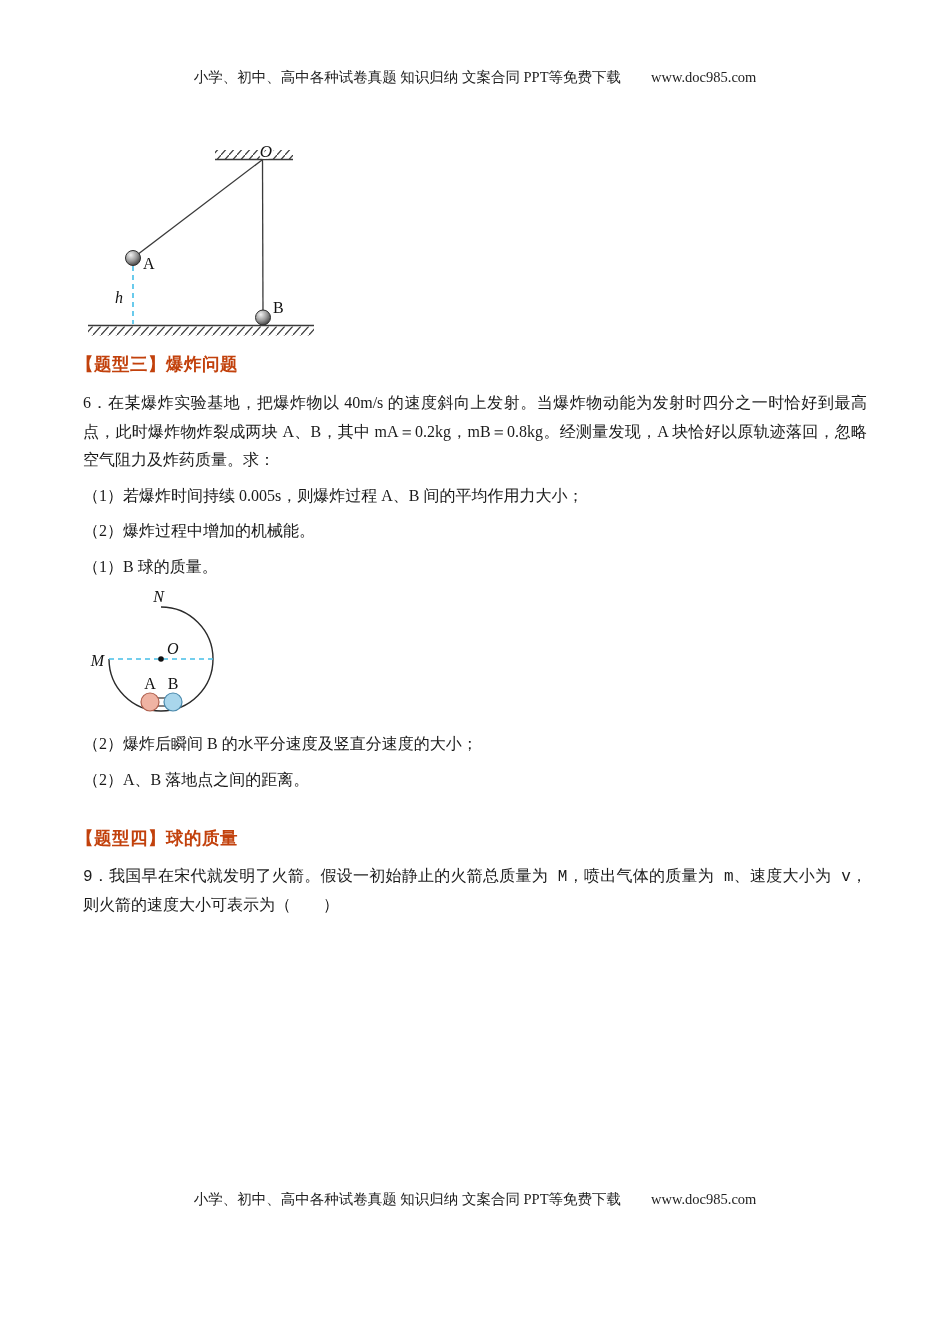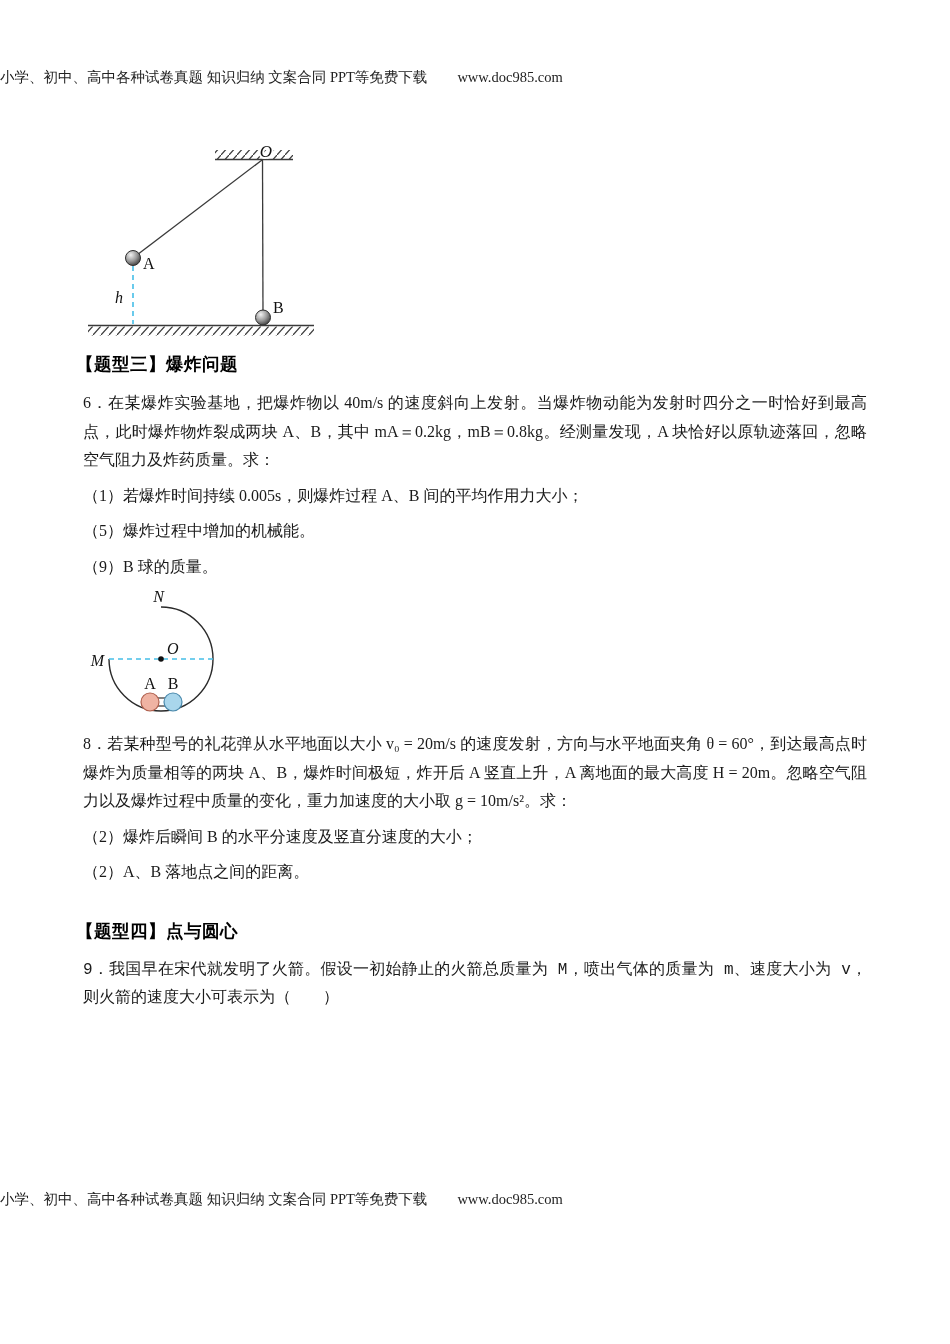--- a/index.html
+++ b/index.html
@@ -1,30 +1,30 @@
 <!DOCTYPE html>
 <html><head>
 <meta charset="utf-8">
 <style>
   html,body{margin:0;padding:0;}
   body{
     width:950px;height:1344px;background:#ffffff;position:relative;
     font-family:"Liberation Serif","DejaVu Serif",serif;color:#1a1a1a;
   }
   .page{position:absolute;inset:0;background:#ffffff;overflow:hidden;}
-  .pageband{position:absolute;left:0;width:100%;
+  .pageband{position:absolute;left:0;width:100%;text-align:center;
     font-size:14.5px;color:#222;white-space:nowrap;}
   .pageband .url{margin-left:30px;}
   .header{top:68px;}
   .footer{top:1190px;}
   .fig1{position:absolute;left:85px;top:128px;}
   .content{position:absolute;left:76px;top:346px;width:798px;
     font-size:16px;line-height:28.5px;}
   .content p{margin:7px;text-align:justify;}
-  .sec-heading{font-size:17.5px;font-weight:700;color:#000000;
+  .sec-heading{font-size:17.5px;font-weight:700;color:#c2410c;
     line-height:36px;letter-spacing:.5px;}
   .sec-heading.h4{margin-top:26px;}
   .q7body{margin-top:10px;}
   .q8body{margin-top:6px;}
   .q8p1{margin-top:6px;}
   .q9body{margin-top:5px;font-family:Liberation Mono, monospace;}
   .fig2wrap{margin-top:5px;margin-left:4px;height:135px;}
   svg text{font-family:"Liberation Serif","DejaVu Serif",serif;fill:#111;}
   svg text.var{font-style:italic;}
 </style>
@@ -64,45 +64,44 @@
     <text class="var" x="30" y="175" font-size="16">h</text>
     <text x="188" y="185" font-size="16">B</text>
   </svg>
 
   <div class="content">
 
     <div class="sec-heading">【题型三】爆炸问题</div>
 
     <p>6．在某爆炸实验基地，把爆炸物以 40m/s 的速度斜向上发射。当爆炸物动能为发射时四分之一时恰好到最高点，此时爆炸物炸裂成两块 A、B，其中 mA＝0.2kg，mB＝0.8kg。经测量发现，A 块恰好以原轨迹落回，忽略空气阻力及炸药质量。求：</p>
     <p>（1）若爆炸时间持续 0.005s，则爆炸过程 A、B 间的平均作用力大小；</p>
-    <p>（5）爆炸过程中增加的机械能。</p>
+    <p>（2）爆炸过程中增加的机械能。</p>
 
-    <p>（9）B 球的质量。</p>
+    <p>（1）B 球的质量。</p>
 
     <div class="fig2wrap">
       <svg width="175" height="135" viewBox="0 0 175 135">
         <path d="M 81 19 A 52 52 0 1 1 29 71" fill="none" stroke="#2a2a2a" stroke-width="1.4"></path>
         <line x1="29" y1="71" x2="133" y2="71" stroke="#45BEE8" stroke-width="1.6" stroke-dasharray="5 4"></line>
         <circle cx="81" cy="71" r="2.8" fill="#111"></circle>
         <rect x="76" y="110" width="11" height="8" fill="#ffffff" stroke="#333" stroke-width="1.2"></rect>
         <circle cx="70" cy="114" r="9" fill="#EFB3A3" stroke="#B0604E" stroke-width="1.2"></circle>
         <circle cx="93" cy="114" r="9" fill="#A9D6EC" stroke="#4A89AC" stroke-width="1.2"></circle>
         <text class="var" x="84" y="14" font-size="16" text-anchor="end">N</text>
         <text class="var" x="24" y="78" font-size="16" text-anchor="end">M</text>
         <text class="var" x="87" y="66" font-size="16">O</text>
         <text x="70" y="101" font-size="16" text-anchor="middle">A</text>
         <text x="93" y="101" font-size="16" text-anchor="middle">B</text>
       </svg>
     </div>
 
-    <p class="q8body">8．若某种型号的礼花弹从水平地面以大小 v₀ = 20m/s 的速度发射，方向与水平地面夹角 θ = 60°，到达最高点时爆炸为质量相等的两块 A、B，爆炸时间极短，炸开后 A 竖直上升，A 离地面的最大高度 H = 20m。忽略空气阻力以及爆炸过程中质量的变化，重力加速度的大小取 g = 10m/s²。求：</p>
     <p>（2）爆炸后瞬间 B 的水平分速度及竖直分速度的大小；</p>
     <p>（2）A、B 落地点之间的距离。</p>
 
-    <div class="sec-heading h4">【题型四】点与圆心</div>
+    <div class="sec-heading h4">【题型四】球的质量</div>
 
     <p class="q9body">9．我国早在宋代就发明了火箭。假设一初始静止的火箭总质量为 M，喷出气体的质量为 m、速度大小为 v，则火箭的速度大小可表示为（　　）</p>
 
   </div>
 
   <div class="pageband footer">
     <span>小学、初中、高中各种试卷真题 知识归纳 文案合同 PPT等免费下载</span><span class="url">www.doc985.com</span>
   </div>
 
 </div>

